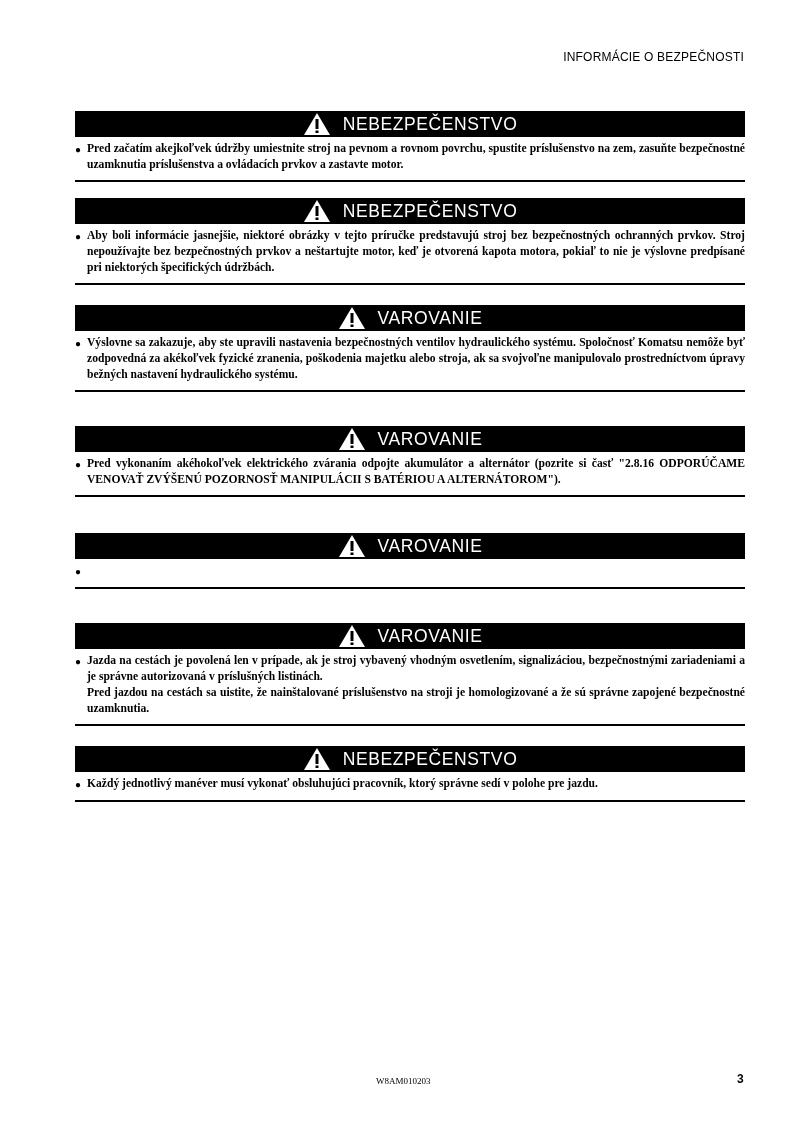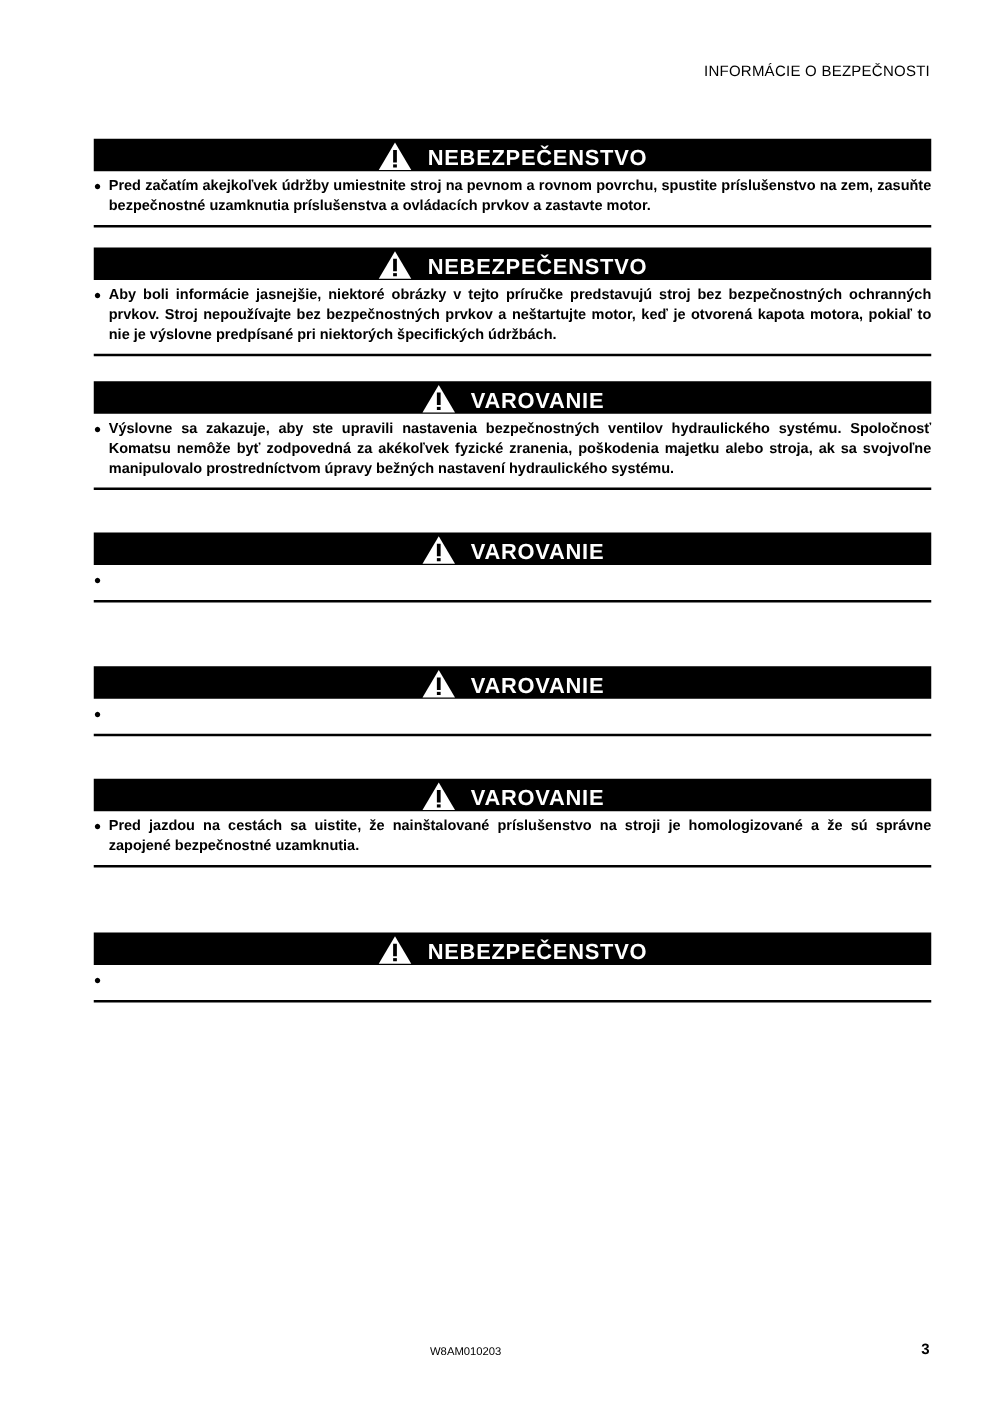--- a/index.html
+++ b/index.html
@@ -1,28 +1,28 @@
 <!DOCTYPE html>
 <html><head>
   <meta charset="utf-8">
   <style>
     html, body { margin: 0; padding: 0; background: #ffffff; }
     body { width: 793px; height: 1123px; position: relative; overflow: hidden;
            font-family: "Liberation Sans", sans-serif; color: #000; }
     .header { position: absolute; top: 50px; right: 49px; font-size: 12px; letter-spacing: 0.2px; }
     .block { position: absolute; left: 75px; width: 670px; }
-    .banner { height: 26px; background: #000; color: #fff; display: flex; align-items: flex-end; justify-content: center;
-              font-weight: bold; font-size: 17.5px; letter-spacing: 0.6px; }
+    .banner { height: 26px; background: #000; color: #fff; display: flex; align-items: center; justify-content: center;
+              font-weight: normal; font-size: 17.5px; letter-spacing: 0.6px; }
     .banner .tri { width: 28px; height: 24px; margin-right: 12px; display: inline-block; }
     .body { display: flex; font-weight: bold; font-size: 11.6px; line-height: 16px; padding-top: 4px; text-align: justify; }
     .bullet { width: 12px; flex: none; font-size: 10px; line-height: 16px; padding-top: 1px; }
     .text { flex: 1; }
-    .text p { margin: 0; }
+    .text p { margin: 0; font-family: Liberation Serif, serif; }
     .rule { height: 2px; background: #000; margin-top: 7px; }
-    .footer-code { position: absolute; top: 1076px; left: 344px; font-size: 9px; }
+    .footer-code { position: absolute; top: 1076px; left: 376px; font-size: 9px; font-family: Liberation Serif, serif; }
     .page-num { position: absolute; top: 1072px; left: 737px; font-size: 12px; font-weight: bold; }
   </style>
 </head>
 <body>
 
 <div class="header">INFORMÁCIE O BEZPEČNOSTI</div>
 
 <div class="block" style="top:111px">
   <div class="banner">
     <svg class="tri" viewBox="0 0 28 24">
@@ -81,20 +81,23 @@
   <div class="banner">
     <svg class="tri" viewBox="0 0 28 24">
         <polygon points="14,1 27,23 1,23" fill="#fff"></polygon>
         <rect x="12.5" y="7" width="3" height="10" fill="#000"></rect>
         <rect x="12.5" y="18.5" width="3" height="2.5" fill="#000"></rect>
       </svg>
     <span>VAROVANIE</span>
   </div>
   <div class="body">
       <span class="bullet">●</span>
+    <div class="text">
+        <p>Pred vykonaním akéhokoľvek elektrického zvárania odpojte akumulátor a alternátor (pozrite si časť "2.8.16 ODPORÚČAME VENOVAŤ ZVÝŠENÚ POZORNOSŤ MANIPULÁCII S BATÉRIOU A ALTERNÁTOROM").</p>
+      </div>
     </div>
   <div class="rule"></div>
 </div>
 
 <div class="block" style="top:533px">
   <div class="banner">
     <svg class="tri" viewBox="0 0 28 24">
         <polygon points="14,1 27,23 1,23" fill="#fff"></polygon>
         <rect x="12.5" y="7" width="3" height="10" fill="#000"></rect>
         <rect x="12.5" y="18.5" width="3" height="2.5" fill="#000"></rect>
@@ -112,37 +115,39 @@
     <svg class="tri" viewBox="0 0 28 24">
         <polygon points="14,1 27,23 1,23" fill="#fff"></polygon>
         <rect x="12.5" y="7" width="3" height="10" fill="#000"></rect>
         <rect x="12.5" y="18.5" width="3" height="2.5" fill="#000"></rect>
       </svg>
     <span>VAROVANIE</span>
   </div>
   <div class="body">
       <span class="bullet">●</span>
     <div class="text">
+      <p>Jazda na cestách je povolená len v prípade, ak je stroj vybavený vhodným osvetlením, signalizáciou, bezpečnostnými zariadeniami a je správne autorizovaná v príslušných listinách.</p>
       <p>Pred jazdou na cestách sa uistite, že nainštalované príslušenstvo na stroji je homologizované a že sú správne zapojené bezpečnostné uzamknutia.</p>
     </div>
     </div>
   <div class="rule"></div>
 </div>
 
 <div class="block" style="top:746px">
   <div class="banner">
     <svg class="tri" viewBox="0 0 28 24">
         <polygon points="14,1 27,23 1,23" fill="#fff"></polygon>
         <rect x="12.5" y="7" width="3" height="10" fill="#000"></rect>
         <rect x="12.5" y="18.5" width="3" height="2.5" fill="#000"></rect>
       </svg>
     <span>NEBEZPEČENSTVO</span>
   </div>
   <div class="body">
       <span class="bullet">●</span>
     <div class="text">
+      <p>Každý jednotlivý manéver musí vykonať obsluhujúci pracovník, ktorý správne sedí v polohe pre jazdu.</p>
     </div>
     </div>
   <div class="rule"></div>
 </div>
 
 <div class="footer-code">W8AM010203</div>
 <div class="page-num">3</div>
 
 </body></html>

